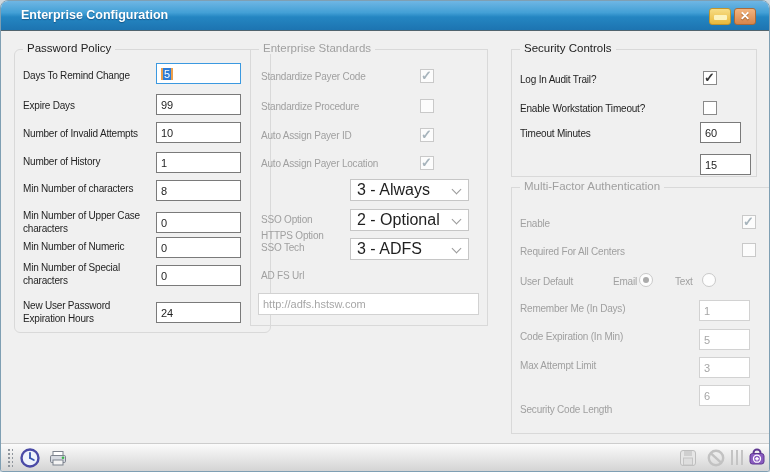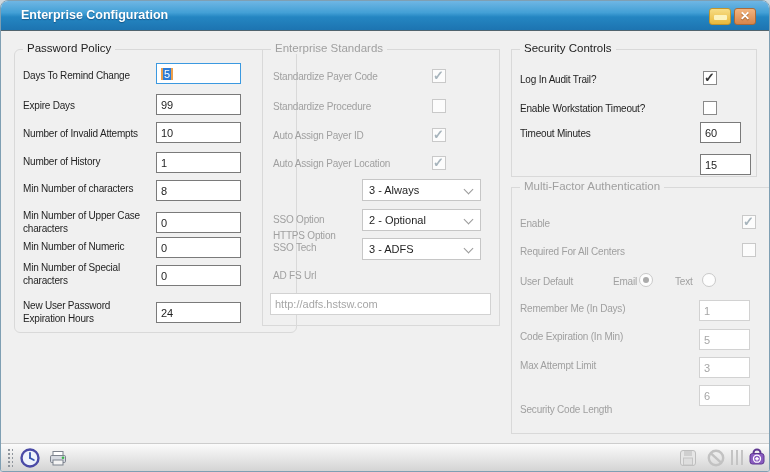--- a/index.html
+++ b/index.html
@@ -24,21 +24,21 @@
   .gb.dis .gb-title{color:#a0a0a0;}
   .lbl{position:absolute;font-size:10px;letter-spacing:-0.2px;color:#1f1f1f;line-height:13px;width:124px;}
   .nw{white-space:nowrap;width:auto;}
   .lbl.dis{color:#a0a0a0;}
   .tb{position:absolute;height:21px;width:85px;border:1px solid #7a7a7a;background:#fff;box-sizing:border-box;
       font-family:"Liberation Sans",sans-serif;font-size:11px;color:#1f1f1f;padding:2px 4px;}
   .tb.dis{border-color:#d2d2d2;color:#a6a6a6;}
   .tb-focus{border:1px solid #3b99e0;line-height:17px;}
   .sel{background:#2e7cd6;color:#fff;padding:0 1px;border-left:2px solid #eda04c;border-right:2px solid #eda04c;font-size:11px;}
   .dd{position:absolute;height:22px;border:1px solid #c6c6c6;background:#fff;box-sizing:border-box;cursor:default;}
-  .dd-txt{position:absolute;left:6px;top:0;line-height:20px;font-size:11px;color:#1f1f1f;white-space:nowrap;}
+  .dd-txt{position:absolute;left:6px;top:0;line-height:20px;font-size:16px;color:#1f1f1f;white-space:nowrap;}
   .dd-arrow{position:absolute;right:8px;top:6px;width:6px;height:6px;border:solid #9a9a9a;border-width:0 0 1.5px 1.5px;
             transform:rotate(-45deg);}
   .cb{position:absolute;width:14px;height:14px;border:1px solid #8a8a8a;background:#fff;box-sizing:border-box;}
   .cb.dis{border-color:#c9c9c9;background:#fcfcfc;}
   .cb.checked::after{content:"✓";position:absolute;left:0px;top:-2px;font-size:13px;font-weight:bold;color:#3a3a3a;}
   .cb.dis.checked::after{color:#a7b4bc;}
   .radio{position:absolute;width:14px;height:14px;border:1px solid #c9c9c9;border-radius:50%;background:#fdfdfd;box-sizing:border-box;}
   .radio.selected::after{content:"";position:absolute;left:3px;top:3px;width:6px;height:6px;border-radius:50%;background:#ababab;}
   
   .statusbar{position:absolute;left:0;bottom:0;width:100%;height:28px;
@@ -58,21 +58,21 @@
     <div class="winbtn btn-min">
       <span class="minbar"></span>
     </div>
     <div class="winbtn btn-close">
       <span>✕</span>
     </div>
   </div>
 
   <div class="dlgbody">
 
-    <div class="gb" style="left:13px;top:18px;width:283px;height:284px;border-radius:6px;">
+    <div class="gb" style="left:13px;top:18px;width:257px;height:284px;border-radius:6px;">
       <span class="gb-title">Password Policy</span>
       <span class="lbl nw" style="left:8px;top:19px;">Days To Remind Change</span>
       <div class="tb tb-focus" style="left:141px;top:13px;"><span class="sel">5</span></div>
       <span class="lbl nw" style="left:8px;top:49px;">Expire Days</span>
       <input class="tb" style="left: 141px; top: 44px;" value="99">
       <span class="lbl nw" style="left:8px;top:77px;">Number of Invalid Attempts</span>
       <input class="tb" style="left: 141px; top: 72px;" value="10">
       <span class="lbl nw" style="left:8px;top:105px;">Number of History</span>
       <input class="tb" style="left: 141px; top: 102px;" value="1">
       <span class="lbl nw" style="left:8px;top:132px;">Min Number of characters</span>
@@ -80,21 +80,21 @@
       <span class="lbl" style="left:8px;top:159px;">Min Number of Upper Case characters</span>
       <input class="tb" style="left: 141px; top: 162px;" value="0">
       <span class="lbl nw" style="left:8px;top:190px;">Min Number of Numeric</span>
       <input class="tb" style="left: 141px; top: 187px;" value="0">
       <span class="lbl" style="left:8px;top:211px;">Min Number of Special characters</span>
       <input class="tb" style="left: 141px; top: 215px;" value="0">
       <span class="lbl" style="left:8px;top:249px;">New User Password Expiration Hours</span>
       <input class="tb" style="left: 141px; top: 252px;" value="24">
     </div>
 
-    <div class="gb dis" style="left:261px;top:18px;width:238px;height:277px;">
+    <div class="gb dis" style="left:249px;top:18px;width:238px;height:277px;">
       <span class="gb-title">Enterprise Standards</span>
       <span class="lbl dis nw" style="left:10px;top:20px;">Standardize Payer Code</span>
       <span class="cb dis checked" style="left:169px;top:19px;"></span>
       <span class="lbl dis nw" style="left:10px;top:50px;">Standardize Procedure</span>
       <span class="cb dis" style="left:169px;top:49px;"></span>
       <span class="lbl dis nw" style="left:10px;top:79px;">Auto Assign Payer ID</span>
       <span class="cb dis checked" style="left:169px;top:78px;"></span>
       <span class="lbl dis nw" style="left:10px;top:107px;">Auto Assign Payer Location</span>
       <span class="cb dis checked" style="left:169px;top:106px;"></span>
       <span class="lbl dis nw" style="left:10px;top:133px;margin-top:46px;">HTTPS Option</span>

